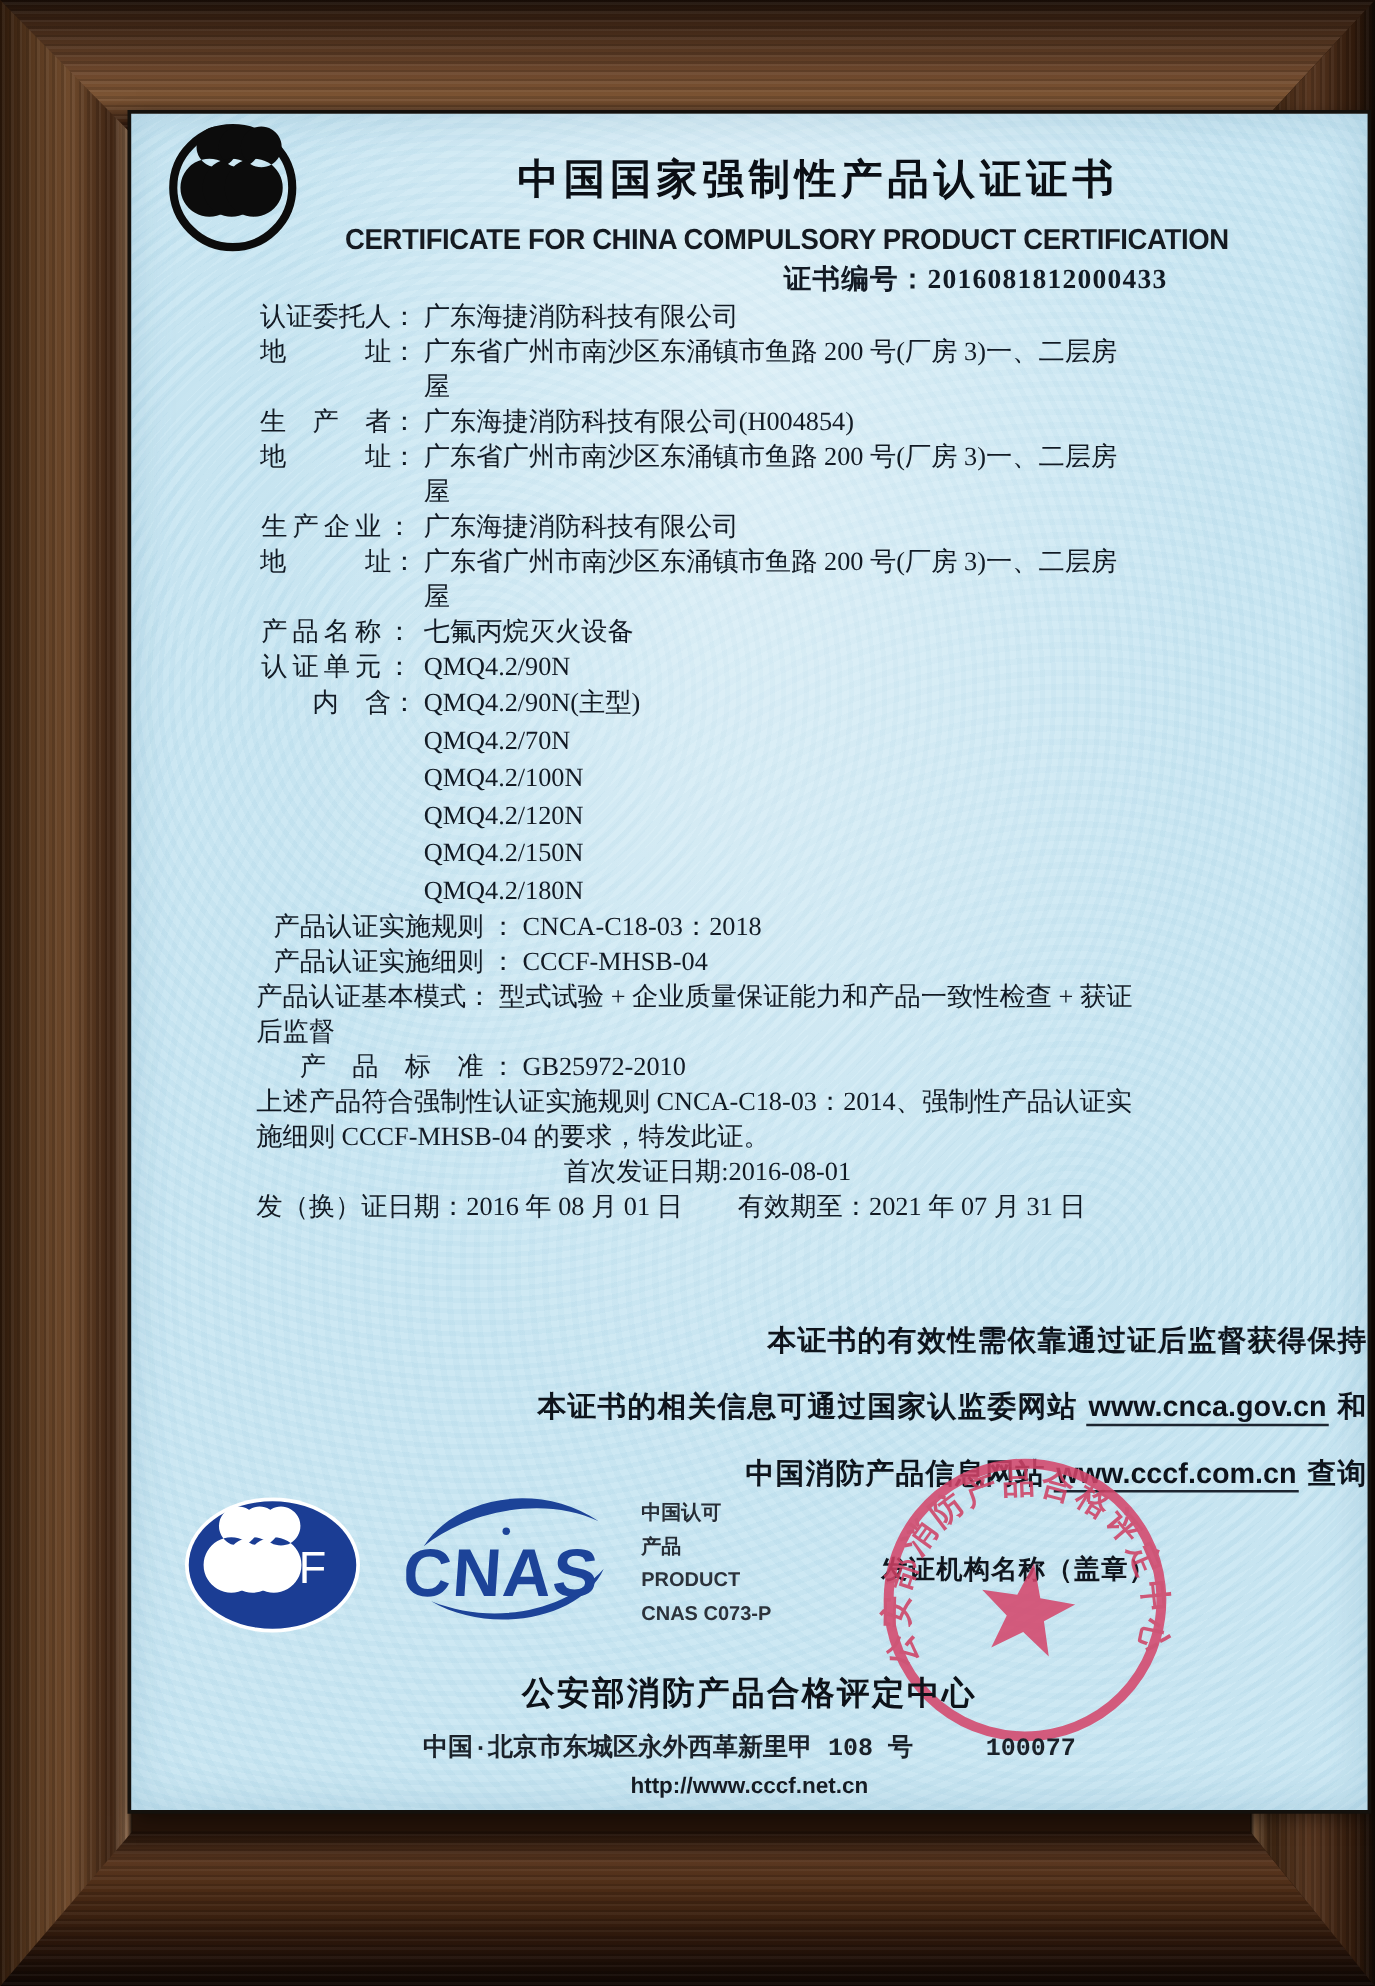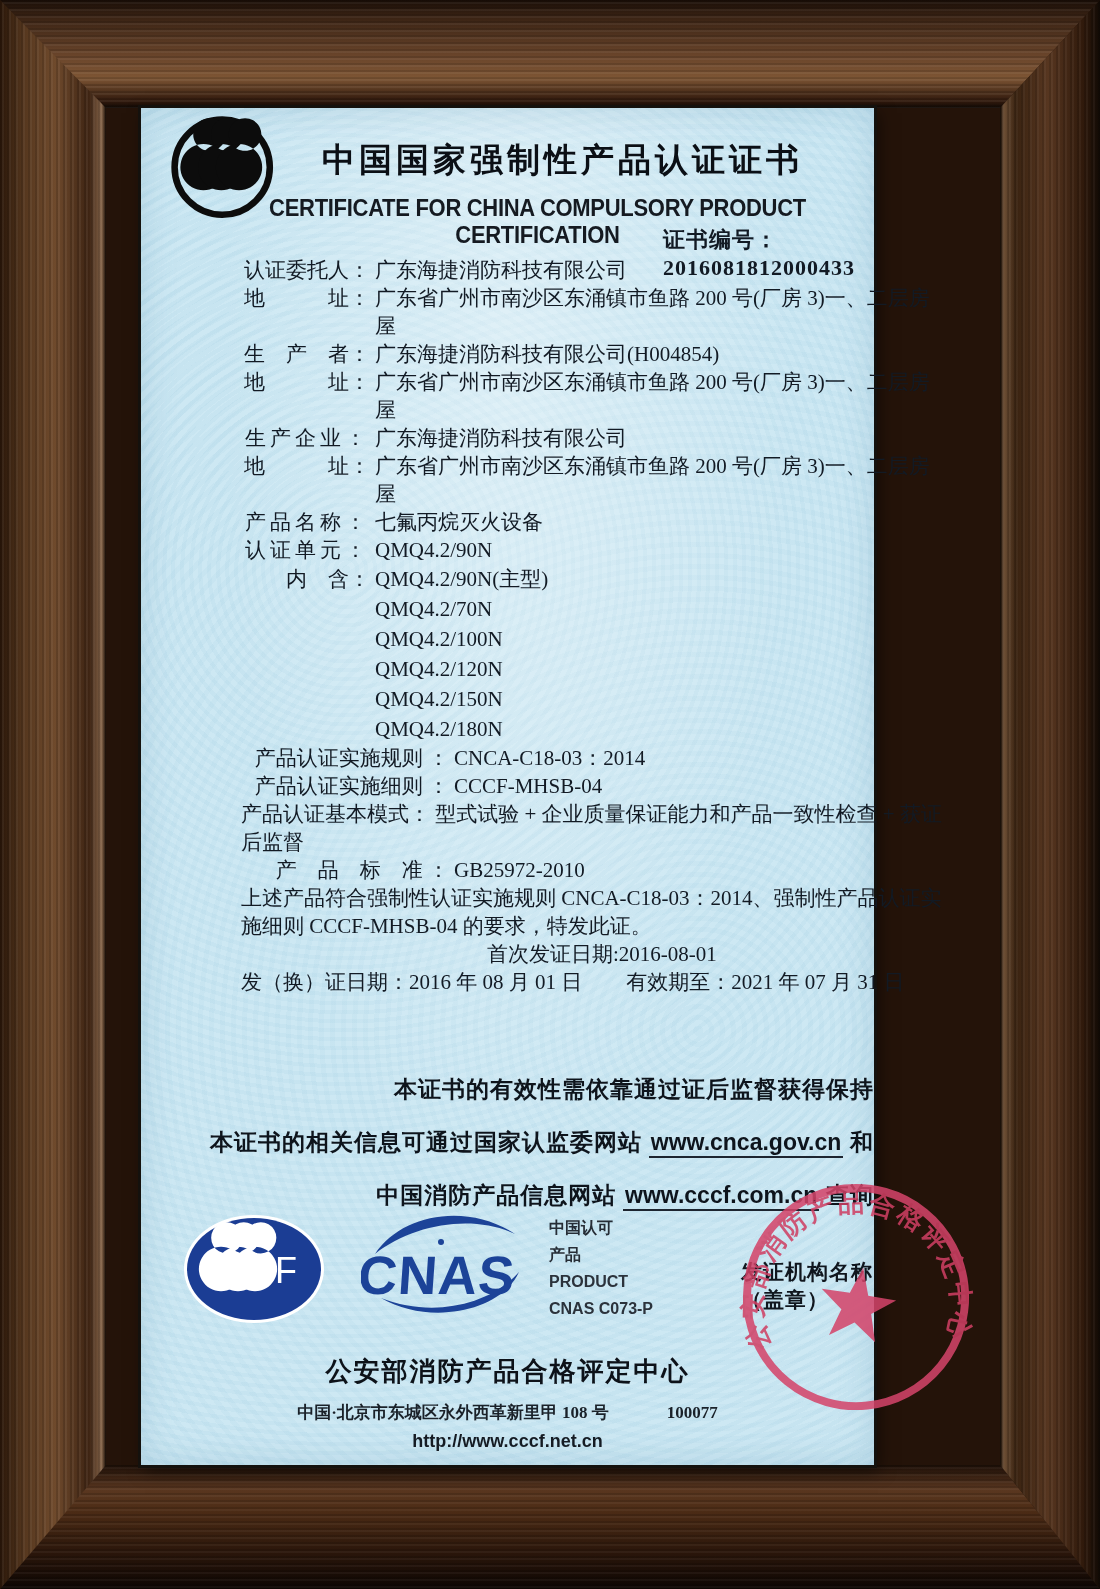--- a/index.html
+++ b/index.html
@@ -22,28 +22,28 @@
     background:
       repeating-linear-gradient(90deg, rgba(0,0,0,.12) 0 2px, rgba(255,255,255,.05) 2px 4px, rgba(0,0,0,0) 4px 7px),
       linear-gradient(90deg,#2a1709 0%,#57381f 24%,#6f4a2c 52%,#3e2413 84%,#86654a 96%,#150b04 100%);}
   .frame-right{top:0;right:0;width:100px;height:1589px;
     clip-path:polygon(100% 0,0 6.8%,0 92.2%,100% 100%);
     background:
       repeating-linear-gradient(90deg, rgba(0,0,0,.12) 0 2px, rgba(255,255,255,.04) 2px 4px, rgba(0,0,0,0) 4px 7px),
       linear-gradient(270deg,#110a05 0%,#2f190b 16%,#573620 52%,#3a2311 84%,#6d4f35 96%,#130a04 100%);}
 
   
-  .paper{position:absolute;left:105px;top:108px;width:733px;height:1357px;
+  .paper{position:absolute;left:105px;top:91px;width:989px;height:1357px;
     background-color:#cde8f3;
     background-image:
       radial-gradient(ellipse at 50% 18%, rgba(255,255,255,.38), rgba(255,255,255,0) 55%),
       repeating-radial-gradient(circle at 28% 34%, rgba(110,175,205,.07) 0 4px, rgba(255,255,255,0) 4px 9px),
       repeating-radial-gradient(circle at 76% 68%, rgba(110,175,205,.06) 0 5px, rgba(255,255,255,0) 5px 11px);
     box-shadow:0 0 0 3px #14110d, 4px 5px 16px rgba(0,0,0,.55), inset 0 0 34px rgba(100,150,180,.28);
-    color:#121a24;margin-left:36px;}
+    color:#121a24;}
 
   .hdr{position:absolute;top:6px;left:0;right:0;text-align:center;}
   .ccc-top{position:absolute;left:14px;top:4px;width:140px;height:114px;}
   .title-cn{margin-top:24px;padding-left:110px;font-size:33px;font-weight:700;letter-spacing:4px;color:#0b0f15;}
   .title-en{margin-top:13px;padding-left:60px;font-size:22px;font-weight:700;letter-spacing:-0.3px;
     font-family:"Liberation Sans","DejaVu Sans",sans-serif;color:#151a21;transform:scaleY(1.05);}
   .certno{position:absolute;top:117px;left:522px;font-size:22px;font-weight:700;letter-spacing:1px;}
 
   .body{position:absolute;top:148px;left:100px;width:702px;font-size:21px;line-height:28px;font-weight:400;}
   .row{display:flex;}
@@ -65,21 +65,21 @@
   .cccf-logo{position:absolute;left:38px;top:1102px;width:150px;height:118px;}
   .cnas-logo{position:absolute;left:220px;top:1100px;width:170px;height:115px;}
   .accred{position:absolute;left:408px;top:1106px;font-size:16px;line-height:27px;color:#262d36;}
   .accred .cn{font-weight:700;font-family:"Liberation Serif","DejaVu Serif",serif;}
   .accred .en{font-weight:700;font-family:"Liberation Sans","DejaVu Sans",sans-serif;color:#2b323b;}
   .issuer-label{position:absolute;left:600px;top:1150px;font-size:21px;font-weight:700;letter-spacing:1px;color:#10161e;}
   .seal{position:absolute;left:596px;top:1070px;width:238px;height:238px;opacity:.86;transform:rotate(-6deg);}
 
   .footer{position:absolute;left:0;right:0;top:1246px;text-align:center;}
   .footer-org{font-size:26px;font-weight:700;letter-spacing:2px;color:#0d1219;}
-  .footer-addr{margin-top:12px;font-size:17px;font-weight:700;color:#1a2129;}
+  .footer-addr{margin-top:12px;font-size:20px;font-weight:700;color:#1a2129;font-family:Liberation Mono, monospace;}
   .footer-addr .gap{display:inline-block;width:58px;}
   .footer-web{margin-top:7px;font-size:18px;font-weight:700;font-family:"Liberation Sans","DejaVu Sans",sans-serif;color:#151b23;}
 </style>
 </head>
 <body>
 
 <div class="scene">
 
   <div class="frame frame-top"></div>
   <div class="frame frame-bottom"></div>
@@ -148,21 +148,21 @@
         <span class="val">QMQ4.2/90N(主型)</span>
       </div>
       <div class="model-line">QMQ4.2/70N</div>
       <div class="model-line">QMQ4.2/100N</div>
       <div class="model-line">QMQ4.2/120N</div>
       <div class="model-line">QMQ4.2/150N</div>
       <div class="model-line">QMQ4.2/180N</div>
 
       <div class="row">
         <span class="lbl lbl-wide">产品认证实施规则 ：</span>
-        <span class="val">CNCA-C18-03：2014</span>
+        <span class="val">CNCA-C18-03：2018</span>
       </div>
       <div class="row">
         <span class="lbl lbl-wide">产品认证实施细则 ：</span>
         <span class="val">CCCF-MHSB-04</span>
       </div>
 
       <p class="para">
         <span>产品认证基本模式：</span>
         <span>型式试验 + 企业质量保证能力和产品一致性检查 + 获证后监督</span>
       </p>

